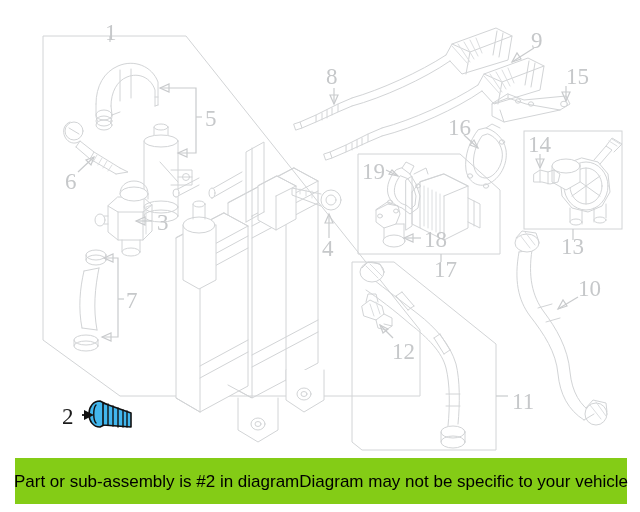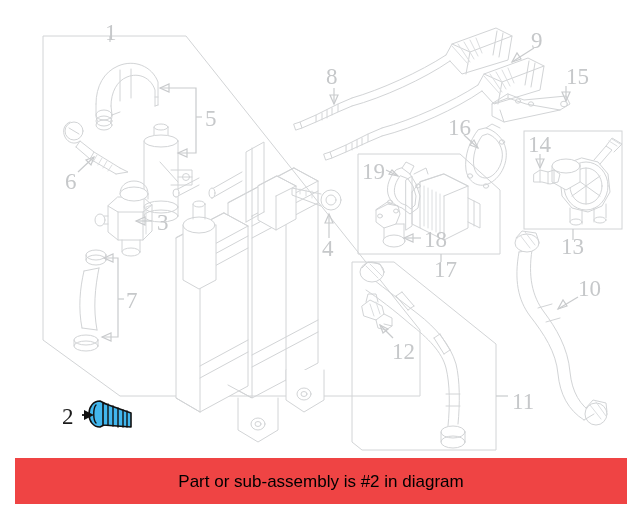--- a/index.html
+++ b/index.html
@@ -80,21 +80,21 @@
     fill: none;
     stroke: #111111;
     stroke-width: 1.8;
   }
   #footer-banner {
     position: absolute;
     left: 15px;
     top: 458px;
     width: 612px;
     height: 46px;
-    background: #ef4444;
+    background: #84cc16;
     display: flex;
     align-items: center;
     justify-content: center;
     box-sizing: border-box;
   }
   .banner-line {
     font-family: "Liberation Sans", sans-serif;
     font-size: 17px;
     line-height: 21px;
     color: #000000;
@@ -502,15 +502,16 @@
     <g>
       <path class="lead-dark" d="M82 415 L92 415"></path>
       <polygon fill="#111111" points="94,415 84,410 84,420"></polygon>
     </g>
     <text class="callout-text-hl" x="62" y="424">2</text>
 
   </svg>
 
   <div id="footer-banner">
     <div class="banner-line">Part or sub-assembly is #2 in diagram</div>
+    <div class="banner-line">Diagram may not be specific to your vehicle</div>
   </div>
 
 </div>
 
 </body></html>

